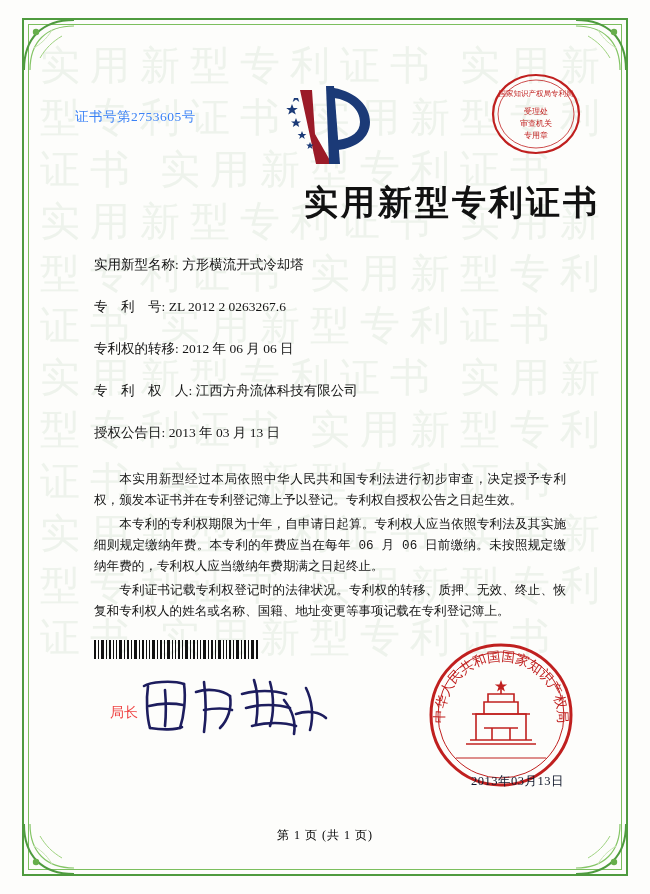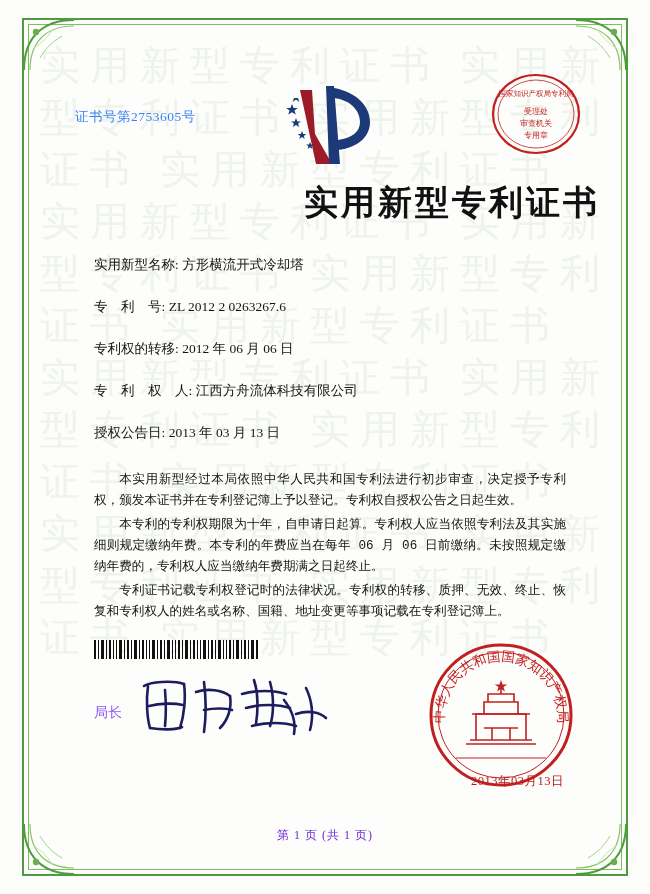--- a/index.html
+++ b/index.html
@@ -140,55 +140,55 @@
   }
   .barcode {
     position: absolute;
     left: 44px;
     top: 600px;
     width: 165px;
     height: 19px;
   }
   .sig-label {
     position: absolute;
-    left: 44px;
+    left: 60px;
     top: 664px;
     font-size: 14px;
-    color: #8b5cf6;
+    color: #ef4444;
   }
   .sig-mark {
     position: absolute;
     left: 84px;
     top: 630px;
     width: 200px;
     height: 74px;
   }
   .seal-bottom {
     position: absolute;
     right: 24px;
     top: 600px;
     width: 150px;
     height: 150px;
   }
   .seal-date {
     position: absolute;
     right: 36px;
     top: 733px;
     font-size: 12.5px;
-    color: #b91c1c;
+    color: #0f172a;
     letter-spacing: 0.5px;
   }
   .footer {
     position: absolute;
     left: 0;
     right: 0;
     bottom: 10px;
     text-align: center;
     font-size: 12px;
-    color: #6d28d9;
+    color: #000000;
     letter-spacing: 1px;
   }
 </style>
 </head>
 <body>
 
 <div class="page">
 
   <div class="watermark">实用新型专利证书 实用新型专利证书 实用新型专利证书 实用新型专利证书 实用新型专利证书 实用新型专利证书 实用新型专利证书 实用新型专利证书 实用新型专利证书 实用新型专利证书 实用新型专利证书 实用新型专利证书 实用新型专利证书 实用新型专利证书 实用新型专利证书 实用新型专利证书</div>
 

